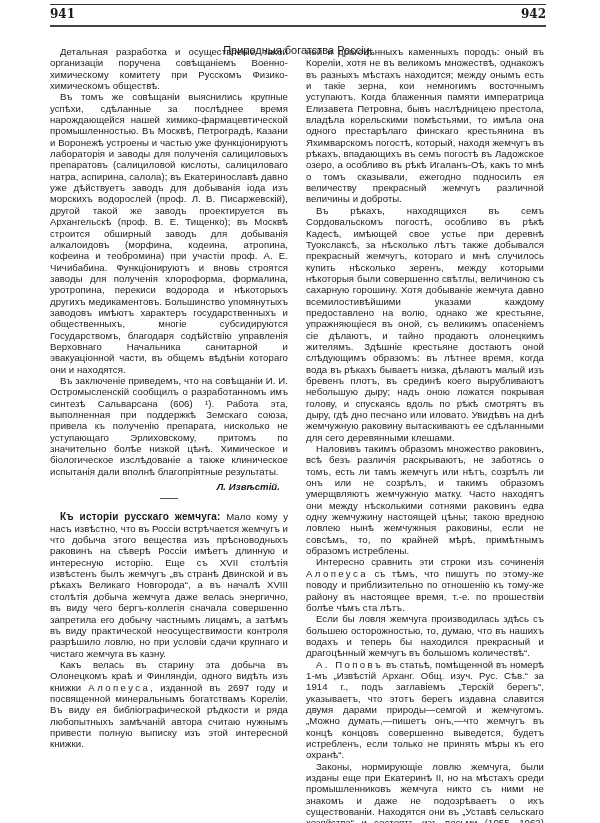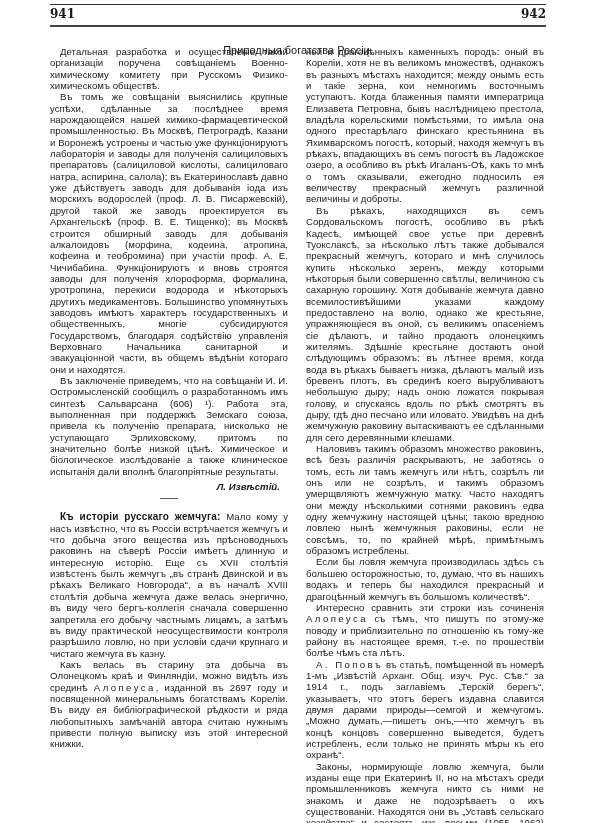--- a/index.html
+++ b/index.html
@@ -31,27 +31,27 @@
     <span class="pn-right">942</span>
   </div>
 
   <div class="col col-left">
     <p>Детальная разработка и осуществленіе такой организаціи поручена совѣщаніемъ Военно-химическому комитету при Русскомъ Физико-химическомъ обществѣ.</p>
     <p>Въ томъ же совѣщаніи выяснились крупные успѣхи, сдѣланные за послѣднее время нарождающейся нашей химико-фармацевтической промышленностью. Въ Москвѣ, Петроградѣ, Казани и Воронежѣ устроены и частью уже функціонируютъ лабораторія и заводы для полученія салициловыхъ препаратовъ (салициловой кислоты, салициловаго натра, аспирина, салола); въ Екатеринославѣ давно уже дѣйствуетъ заводъ для добыванія іода изъ морскихъ водорослей (проф. Л. В. Писаржевскій), другой такой же заводъ проектируется въ Архангельскѣ (проф. В. Е. Тищенко); въ Москвѣ строится обширный заводъ для добыванія алкалоидовъ (морфина, кодеина, атропина, кофеина и теобромина) при участіи проф. А. Е. Чичибабина. Функціонируютъ и вновь строятся заводы для полученія хлороформа, формалина, уротропина, перекиси водорода и нѣкоторыхъ другихъ медикаментовъ. Большинство упомянутыхъ заводовъ имѣютъ характеръ государственныхъ и общественныхъ, многіе субсидируются Государствомъ, благодаря содѣйствію управленія Верховнаго Начальника санитарной и эвакуаціонной части, въ общемъ вѣдѣніи котораго они и находятся.</p>
     <p>Въ заключеніе приведемъ, что на совѣщаніи И. И. Остромысленскій сообщилъ о разработанномъ имъ синтезѣ Сальварсана (606) ¹). Работа эта, выполненная при поддержкѣ Земскаго союза, привела къ полученію препарата, нисколько не уступающаго Эрлиховскому, притомъ по значительно болѣе низкой цѣнѣ. Химическое и біологическое изслѣдованіе а также клиническое испытанія дали вполнѣ благопріятные результаты.</p>
     <p class="signature">Л. Извѣстій.</p>
     <div class="sep-small"></div>
     <p><span class="section-title">Къ исторіи русскаго жемчуга:</span> <span>Мало кому у насъ извѣстно, что въ Россіи встрѣчается жемчугъ и что добыча этого вещества изъ прѣсноводныхъ раковинъ на сѣверѣ Россіи имѣетъ длинную и интересную исторію. Еще съ XVII столѣтія извѣстенъ былъ жемчугъ „въ странѣ Двинской и въ рѣкахъ Великаго Новгорода“, а въ началѣ XVIII столѣтія добыча жемчуга даже велась энергично, въ виду чего бергъ-коллегія сначала совершенно запретила его добычу частнымъ лицамъ, а затѣмъ въ виду практической неосуществимости контроля разрѣшило ловлю, но при условіи сдачи крупнаго и чистаго жемчуга въ казну.</span></p>
-    <p><span>Какъ велась въ старину эта добыча въ Олонецкомъ краѣ и Финляндіи, можно видѣть изъ срединѣ </span><span class="spaced">Алопеуса</span><span>, изданной въ 2697 году и посвященной минеральнымъ богатствамъ Кореліи. Въ виду ея библіографической рѣдкости и ряда любопытныхъ замѣчаній автора считаю нужнымъ привести полную выписку изъ этой интересной книжки.</span></p>
+    <p><span>Какъ велась въ старину эта добыча въ Олонецкомъ краѣ и Финляндіи, одного видѣть изъ книжки </span><span class="spaced">Алопеуса</span><span>, изданной въ 2697 году и посвященной минеральнымъ богатствамъ Кореліи. Въ виду ея библіографической рѣдкости и ряда любопытныхъ замѣчаній автора считаю нужнымъ привести полную выписку изъ этой интересной книжки.</span></p>
 
   </div>
 
   <div class="col col-right">
     <p class="noindent">ней и драгоцѣнныхъ каменныхъ породъ: оный въ Кореліи, хотя не въ великомъ множествѣ, однакожъ въ разныхъ мѣстахъ находится; между онымъ есть и такіе зерна, кои немногимъ восточнымъ уступаютъ. Когда блаженныя памяти императрица Елизавета Петровна, бывъ наслѣдницею престола, владѣла корельскими помѣстьями, то имѣла она одного престарѣлаго финскаго крестьянина въ Яхимварскомъ погостѣ, который, находя жемчугъ въ рѣкахъ, впадающихъ въ семъ погостѣ въ Ладожское озеро, а особливо въ рѣкѣ Игаланъ-Оѣ, какъ то мнѣ о томъ сказывали, ежегодно подносилъ ея величеству прекрасный жемчугъ различной величины и доброты.</p>
     <p>Въ рѣкахъ, находящихся въ семъ Сордовальскомъ погостѣ, особливо въ рѣкѣ Кадесѣ, имѣющей свое устье при деревнѣ Туокслаксѣ, за нѣсколько лѣтъ также добывался прекрасный жемчугъ, котораго и мнѣ случилось купить нѣсколько зеренъ, между которыми нѣкоторыя были совершенно свѣтлы, величиною съ сахарную горошину. Хотя добываніе жемчуга давно всемилостивѣйшими указами каждому предоставлено на волю, однако же крестьяне, упражняющіеся въ оной, съ великимъ опасеніемъ сіе дѣлаютъ, и тайно продаютъ олонецкимъ жителямъ. Здѣшніе крестьяне достаютъ оной слѣдующимъ образомъ: въ лѣтнее время, когда вода въ рѣкахъ бываетъ низка, дѣлаютъ малый изъ бревенъ плотъ, въ срединѣ коего вырубливаютъ небольшую дыру; надъ оною ложатся покрывая голову, и спускаясь вдоль по рѣкѣ смотрятъ въ дыру, гдѣ дно песчано или иловато. Увидѣвъ на днѣ жемчужную раковину вытаскиваютъ ее сдѣланными для сего деревянными клешами.</p>
     <p>Наловивъ такимъ образомъ множество раковинъ, всѣ безъ различія раскрываютъ, не заботясь о томъ, есть ли тамъ жемчугъ или нѣтъ, созрѣлъ ли онъ или не созрѣлъ, и такимъ образомъ умерщвляютъ жемчужную матку. Часто находятъ они между нѣсколькими сотнями раковинъ едва одну жемчужину настоящей цѣны; такою вредною ловлею нынѣ жемчужныя раковины, если не совсѣмъ, то, по крайней мѣрѣ, примѣтнымъ образомъ истреблены.</p>
+    <p><span>Интересно сравнить эти строки изъ сочиненія </span><span class="spaced">Алопеуса</span><span> съ тѣмъ, что пишутъ по этому-же поводу и приблизительно по отношенію къ тому-же району въ настоящее время, т.-е. по прошествіи болѣе чѣмъ ста лѣтъ.</span></p>
     <p>Если бы ловля жемчуга производилась здѣсь съ большею осторожностью, то, думаю, что въ нашихъ водахъ и теперь бы находился прекрасный и драгоцѣнный жемчугъ въ большомъ количествѣ“.</p>
-    <p><span>Интересно сравнить эти строки изъ сочиненія </span><span class="spaced">Алопеуса</span><span> съ тѣмъ, что пишутъ по этому-же поводу и приблизительно по отношенію къ тому-же району въ настоящее время, т.-е. по прошествіи болѣе чѣмъ ста лѣтъ.</span></p>
     <p><span class="spaced">А. Поповъ</span><span> въ статьѣ, помѣщенной въ номерѣ 1-мъ „Извѣстій Арханг. Общ. изуч. Рус. Сѣв.“ за 1914 г., подъ заглавіемъ „Терскій берегъ“, указываетъ, что этотъ берегъ издавна славится двумя дарами природы—семгой и жемчугомъ. „Можно думать,—пишетъ онъ,—что жемчугъ въ концѣ концовъ совершенно выведется, будетъ истребленъ, если только не принять мѣры къ его охранѣ“.</span></p>
     <p><span>Законы, нормирующіе ловлю жемчуга, были изданы еще при Екатеринѣ II, но на мѣстахъ среди промышленниковъ жемчуга никто съ ними не знакомъ и даже не подозрѣваетъ о ихъ существованіи. Находятся они въ „Уставѣ сельскаго хозяйства“ и состоятъ изъ восьми (1055—1062) статей. Первая изъ нихъ опредѣленно указываетъ время лова жемчуга: „ловить жемчугъ съ половины іюля до половины августа“. „Между тѣмъ, насколько намъ извѣстно,—пишетъ </span></p>
   </div>
 
 </div>
 
 </body></html>

